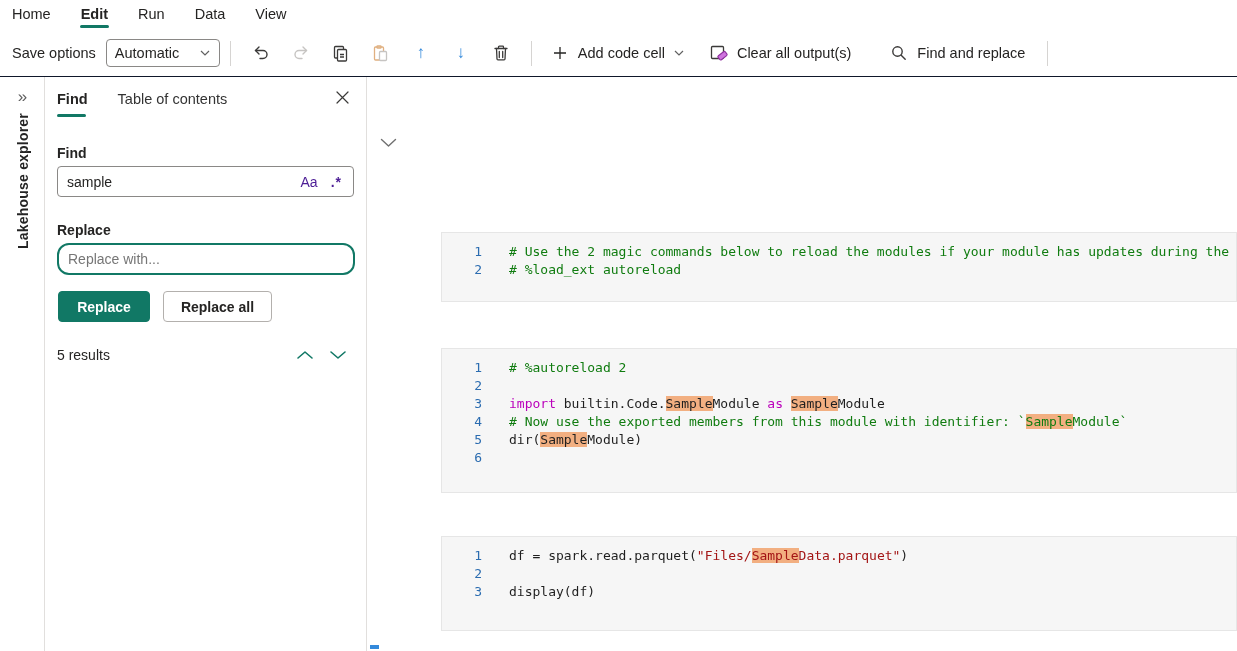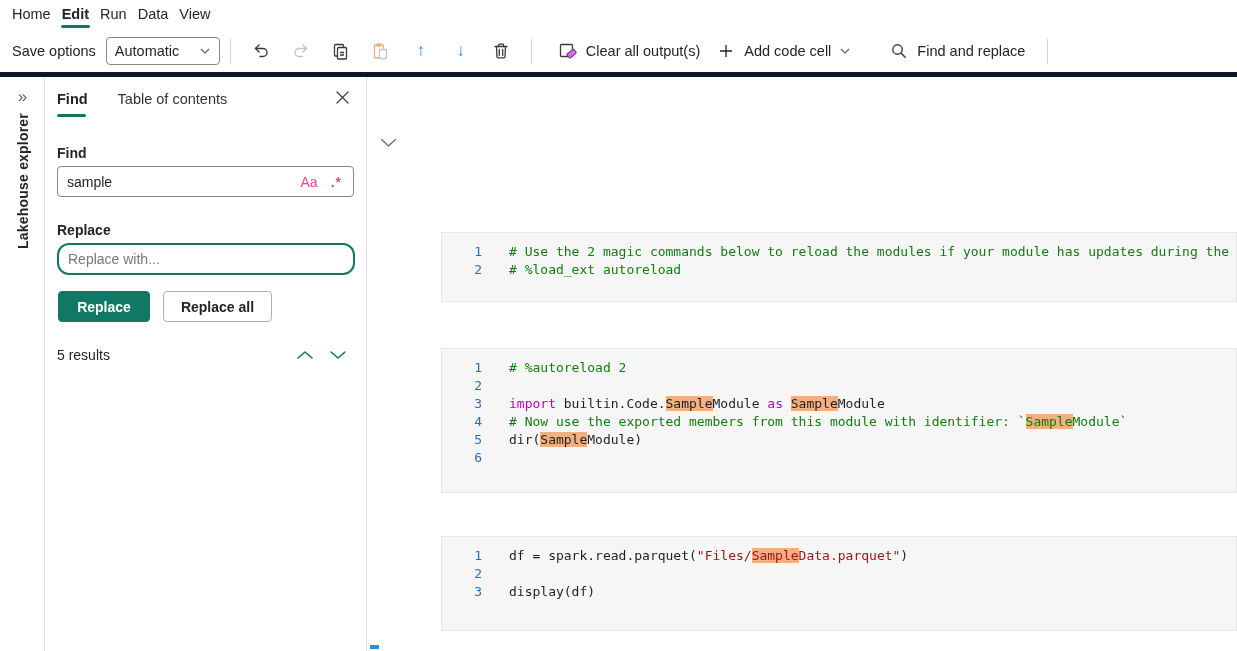--- a/index.html
+++ b/index.html
@@ -1,29 +1,29 @@
 <!DOCTYPE html>
 <html><head>
 <meta charset="utf-8">
 <style>
   * { box-sizing: border-box; margin: 0; padding: 0; }
   html,body { width:1237px; height:651px; overflow:hidden; background:#fff;
     font-family:"Liberation Sans", sans-serif; color:#252423; }
 
   
   .menubar { position:absolute; top:0; left:0; right:0; height:30px;
-    display:flex; align-items:center; padding-left:10px; gap:7px; font-size:14.5px; }
+    display:flex; align-items:center; padding-left:10px; gap:26px; font-size:14.5px; }
   .menu-item { position:relative; padding:4px 2px 7px 2px; cursor:default; }
   .menu-item.active { font-weight:700; }
   .menu-item.active::after { content:""; position:absolute; left:1px; right:1px; bottom:1px;
     height:3px; background:#117865; border-radius:2px; }
 
   
   .toolbar { position:absolute; top:30px; left:0; right:0; height:47px;
-    border-bottom:5px solid #0f172a; display:flex; align-items:center;
+    border-bottom:1px solid #0f172a; display:flex; align-items:center;
     padding:0 12px; font-size:14.5px; }
   .tb-sep { width:1px; height:25px; background:#D6D4D2; margin:0 10px; flex:none; }
   .tb-icon { width:20px; height:20px; display:flex; align-items:center; justify-content:center; flex:none; }
   .tb-iconbtn { width:40px; height:34px; display:flex; align-items:center; justify-content:center; flex:none; }
   .tb-btn { display:flex; align-items:center; gap:8px; padding:0 8px; height:34px; flex:none; }
   .dropdown { width:114px; height:28px; border:1px solid #8A8886; border-radius:4px;
     margin-left:10px; display:flex; align-items:center; justify-content:space-between;
     padding:0 8px; background:#fff; }
   .arrow-glyph { font-size:17px; color:#3389DB; }
 
@@ -46,21 +46,21 @@
   .tab.active::after { content:""; position:absolute; left:0; bottom:2px; width:29px; height:3px;
     background:#117865; border-radius:2px; }
   .panel-close { position:absolute; top:13px; right:15px; width:16px; height:16px; cursor:pointer; }
   .field-label { position:absolute; left:12px; font-size:14px; font-weight:700; color:#252423; }
   .find-input-wrap { position:absolute; left:12px; top:89px; width:297px; height:31px;
     border:1px solid #8A8886; border-radius:4px; background:#fff;
     display:flex; align-items:center; }
   .find-input-wrap input, .replace-input-wrap input { flex:1; min-width:0; border:none; outline:none;
     background:transparent; font-family:"Liberation Sans", sans-serif; font-size:14px;
     padding:0 9px; color:#252423; }
-  .find-opts { display:flex; gap:13px; padding-right:11px; color:#ec4899; font-size:14px; align-items:center; }
+  .find-opts { display:flex; gap:13px; padding-right:11px; color:#4c1d95; font-size:14px; align-items:center; }
   .opt { cursor:pointer; }
   .opt-regex { letter-spacing:1px; font-weight:700; }
   .replace-input-wrap { position:absolute; left:12px; top:166px; width:298px; height:32px;
     border:2px solid #117865; border-radius:12px; background:#fff; display:flex; align-items:center; }
   .replace-input-wrap input::placeholder { color:#767676; opacity:1; }
   .btn-row { position:absolute; left:13px; top:214px; display:flex; gap:13px; }
   .btn { height:31px; border-radius:4px; font-family:"Liberation Sans", sans-serif;
     font-size:14px; font-weight:700; cursor:pointer; }
   .btn-primary { width:92px; background:#117865; border:1px solid #117865; color:#fff; }
   .btn-secondary { width:109px; background:#fff; border:1px solid #B3B0AD; color:#252423; }
@@ -158,42 +158,42 @@
         <path d="M3 4.5 h12"></path>
           <path d="M6.5 4.5 V3 a0.8 0.8 0 0 1 .8-.8 h3.4 a0.8 0.8 0 0 1 .8.8 V4.5"></path>
         <path d="M4.5 4.5 L5 15 a1 1 0 0 0 1 .9 h6 a1 1 0 0 0 1-.9 L13.5 4.5"></path>
         <path d="M7.3 7.5 v6 M10.7 7.5 v6"></path>
       </svg>
     </span>
   </div>
 
   <div class="tb-sep"></div>
 
-  <div class="tb-btn" style="margin-left:8px;">
-    <span class="tb-icon">
-      <svg width="20" height="20" viewBox="0 0 20 20" fill="none">
-        <rect x="2.5" y="3.5" width="12" height="12" rx="1" stroke="#3B3A39" stroke-width="1.3"></rect>
-        <rect x="9" y="10.2" width="9" height="5" rx="1.2" transform="rotate(-38 13.5 12.7)" fill="#CE73DE" stroke="#8E2F9E" stroke-width="1.1"></rect>
-      </svg>
-    </span>
-    <span>Clear all output(s)</span>
-  </div>
-
   <div class="tb-btn">
     <span class="tb-icon">
       <svg width="16" height="16" viewBox="0 0 16 16" stroke="#252423" stroke-width="1.3">
           <path d="M8 2 V14 M2 8 H14"></path>
         </svg>
     </span>
     <span>Add code cell</span>
     <span class="tb-icon" style="width:12px;height:8px;">
       <svg width="10" height="6" viewBox="0 0 10 6">
           <polyline points="1,1 5,5 9,1" fill="none" stroke="#616161" stroke-width="1.2"></polyline>
         </svg>
     </span>
+  </div>
+
+  <div class="tb-btn" style="margin-left:8px;">
+    <span class="tb-icon">
+      <svg width="20" height="20" viewBox="0 0 20 20" fill="none">
+        <rect x="2.5" y="3.5" width="12" height="12" rx="1" stroke="#3B3A39" stroke-width="1.3"></rect>
+        <rect x="9" y="10.2" width="9" height="5" rx="1.2" transform="rotate(-38 13.5 12.7)" fill="#CE73DE" stroke="#8E2F9E" stroke-width="1.1"></rect>
+      </svg>
+    </span>
+    <span>Clear all output(s)</span>
   </div>
 
   <div class="tb-btn" style="margin-left:22px;">
     <span class="tb-icon">
       <svg width="18" height="18" viewBox="0 0 18 18" fill="none" stroke="#3B3A39" stroke-width="1.4" stroke-linecap="round">
         <circle cx="7.5" cy="7.5" r="4.7"></circle>
           <path d="M11.2 11.2 L15.2 15.2"></path>
       </svg>
     </span>
     <span>Find and replace</span>

